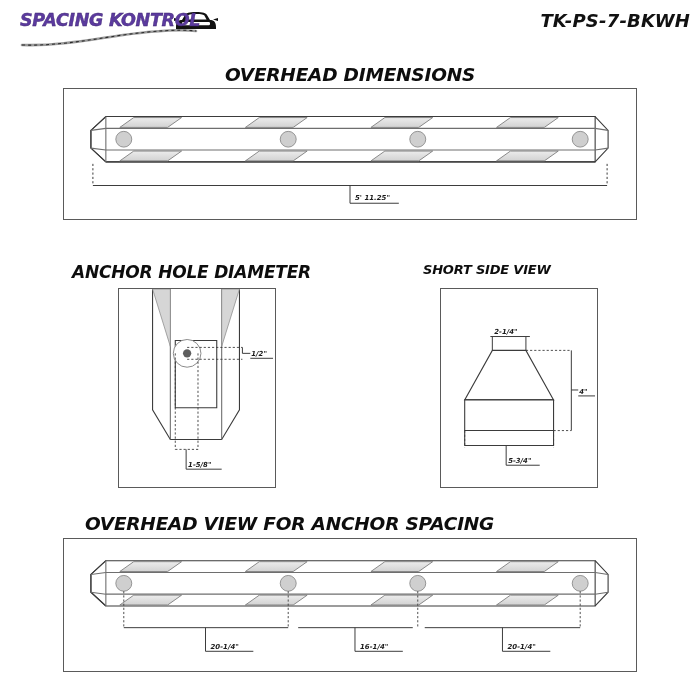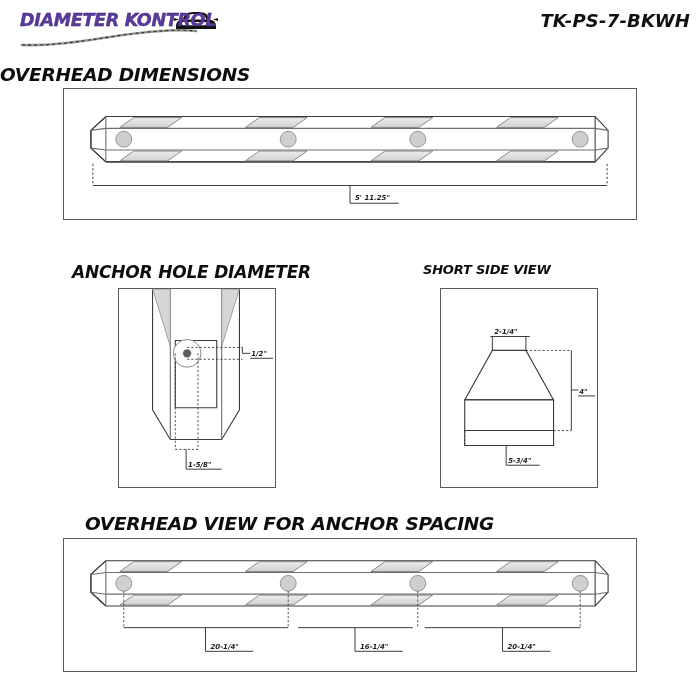--- a/index.html
+++ b/index.html
@@ -66,21 +66,21 @@
     position: absolute;
     font-family: "DejaVu Sans", sans-serif;
     font-weight: bold;
     font-style: italic;
     color: #0d0d0d;
     white-space: nowrap;
     letter-spacing: -0.2px;
   }
   #title-overhead-dimensions {
     left: 0; top: 64px; width: 700px;
-    text-align: left;
+    text-align: center;
     font-size: 18.5px;
   }
   #title-anchor-hole {
     left: 72px; top: 262px;
     font-size: 17px;
     text-align: center;
   }
   #title-short-side {
     left: 423px; top: 262px;
     font-size: 13px;
@@ -126,21 +126,21 @@
         <path d="M4 21 C 40 22, 70 16, 105 11 C 135 7, 160 5, 178 7" stroke="#9a9a9a" stroke-width="2.6" fill="none" stroke-linecap="round"></path>
         <path d="M4 21 C 40 22, 70 16, 105 11 C 135 7, 160 5, 178 7" stroke="#2b2b2b" stroke-width="1.1" fill="none" stroke-dasharray="3 3"></path>
       </svg>
       <svg id="logo-car" viewBox="0 0 46 26">
         <path d="M3 18 C 3 12, 6 11, 9 11 L 12 6 C 13 4, 16 3, 23 3 C 30 3, 33 4, 34 6 L 37 11 C 40 11, 43 12, 43 18 L 43 20 L 3 20 Z" fill="#111111"></path>
         <path d="M12.5 10.5 L 14.5 6.8 C 15.2 5.6, 17.5 5.1, 23 5.1 C 28.5 5.1, 30.8 5.6, 31.5 6.8 L 33.5 10.5 Z" fill="#ffffff"></path>
         <rect x="9" y="13" width="28" height="3.2" rx="1.2" fill="#ffffff"></rect>
         <path d="M1 9 L 6 10.5 L 1 12 Z" fill="#111111"></path>
         <path d="M45 9 L 40 10.5 L 45 12 Z" fill="#111111"></path>
       </svg>
-      <div id="logo-wordmark">DIAMETER KONTROL</div>
+      <div id="logo-wordmark">SPACING KONTROL</div>
     </div>
 
     <div id="part-number">TK-PS-7-BKWH</div>
   </div>
 
   <div class="section-title" id="title-overhead-dimensions">OVERHEAD DIMENSIONS</div>
 
   <div class="panel" id="panel-overhead">
     <svg viewBox="0 0 574 132" preserveAspectRatio="none">
       <defs>

